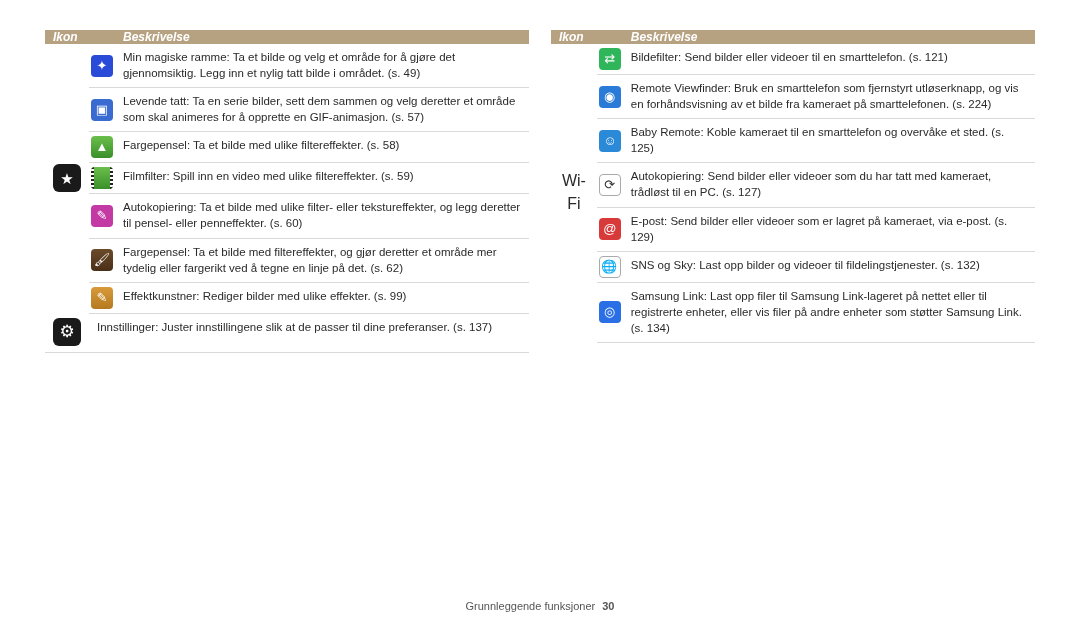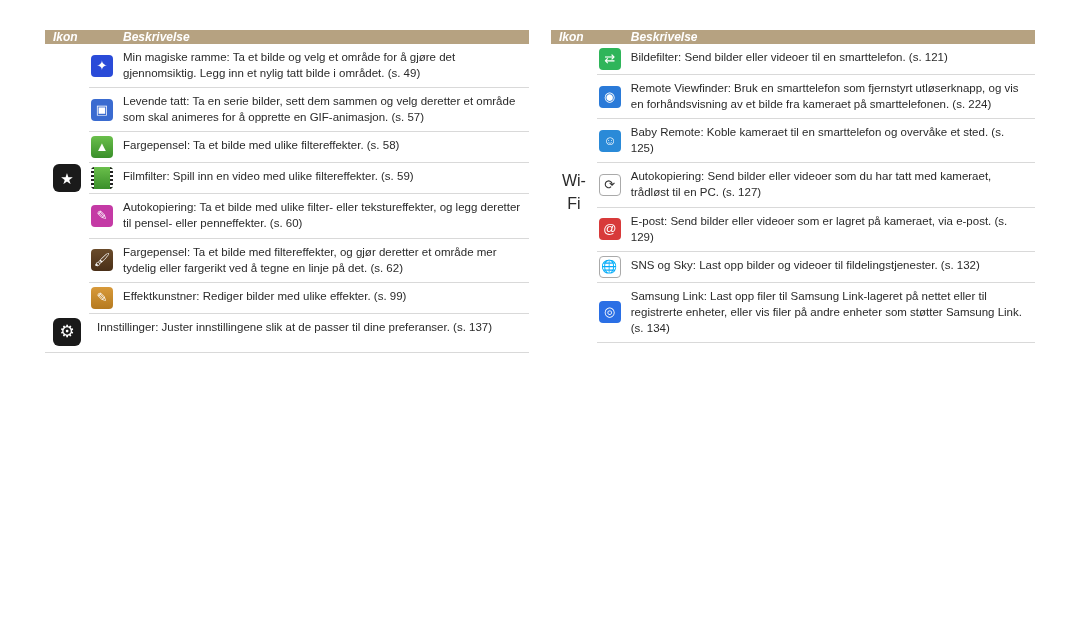--- a/index.html
+++ b/index.html
@@ -172,13 +172,17 @@
                 <span class="si si-link">◎</span>
               </td>
             <td><span class="bold">Samsung Link</span><span>: Last opp filer til Samsung Link-lageret på nettet eller til registrerte enheter, eller vis filer på andre enheter som støtter Samsung Link. (s. 134)</span></td>
           </tr>
         </tbody>
       </table>
     </div>
 
   </div>
 
+  <div class="footer">
+    <span>Grunnleggende funksjoner</span>
+    <span class="pn">30</span>
+  </div>
 </div>
 
 </body></html>

